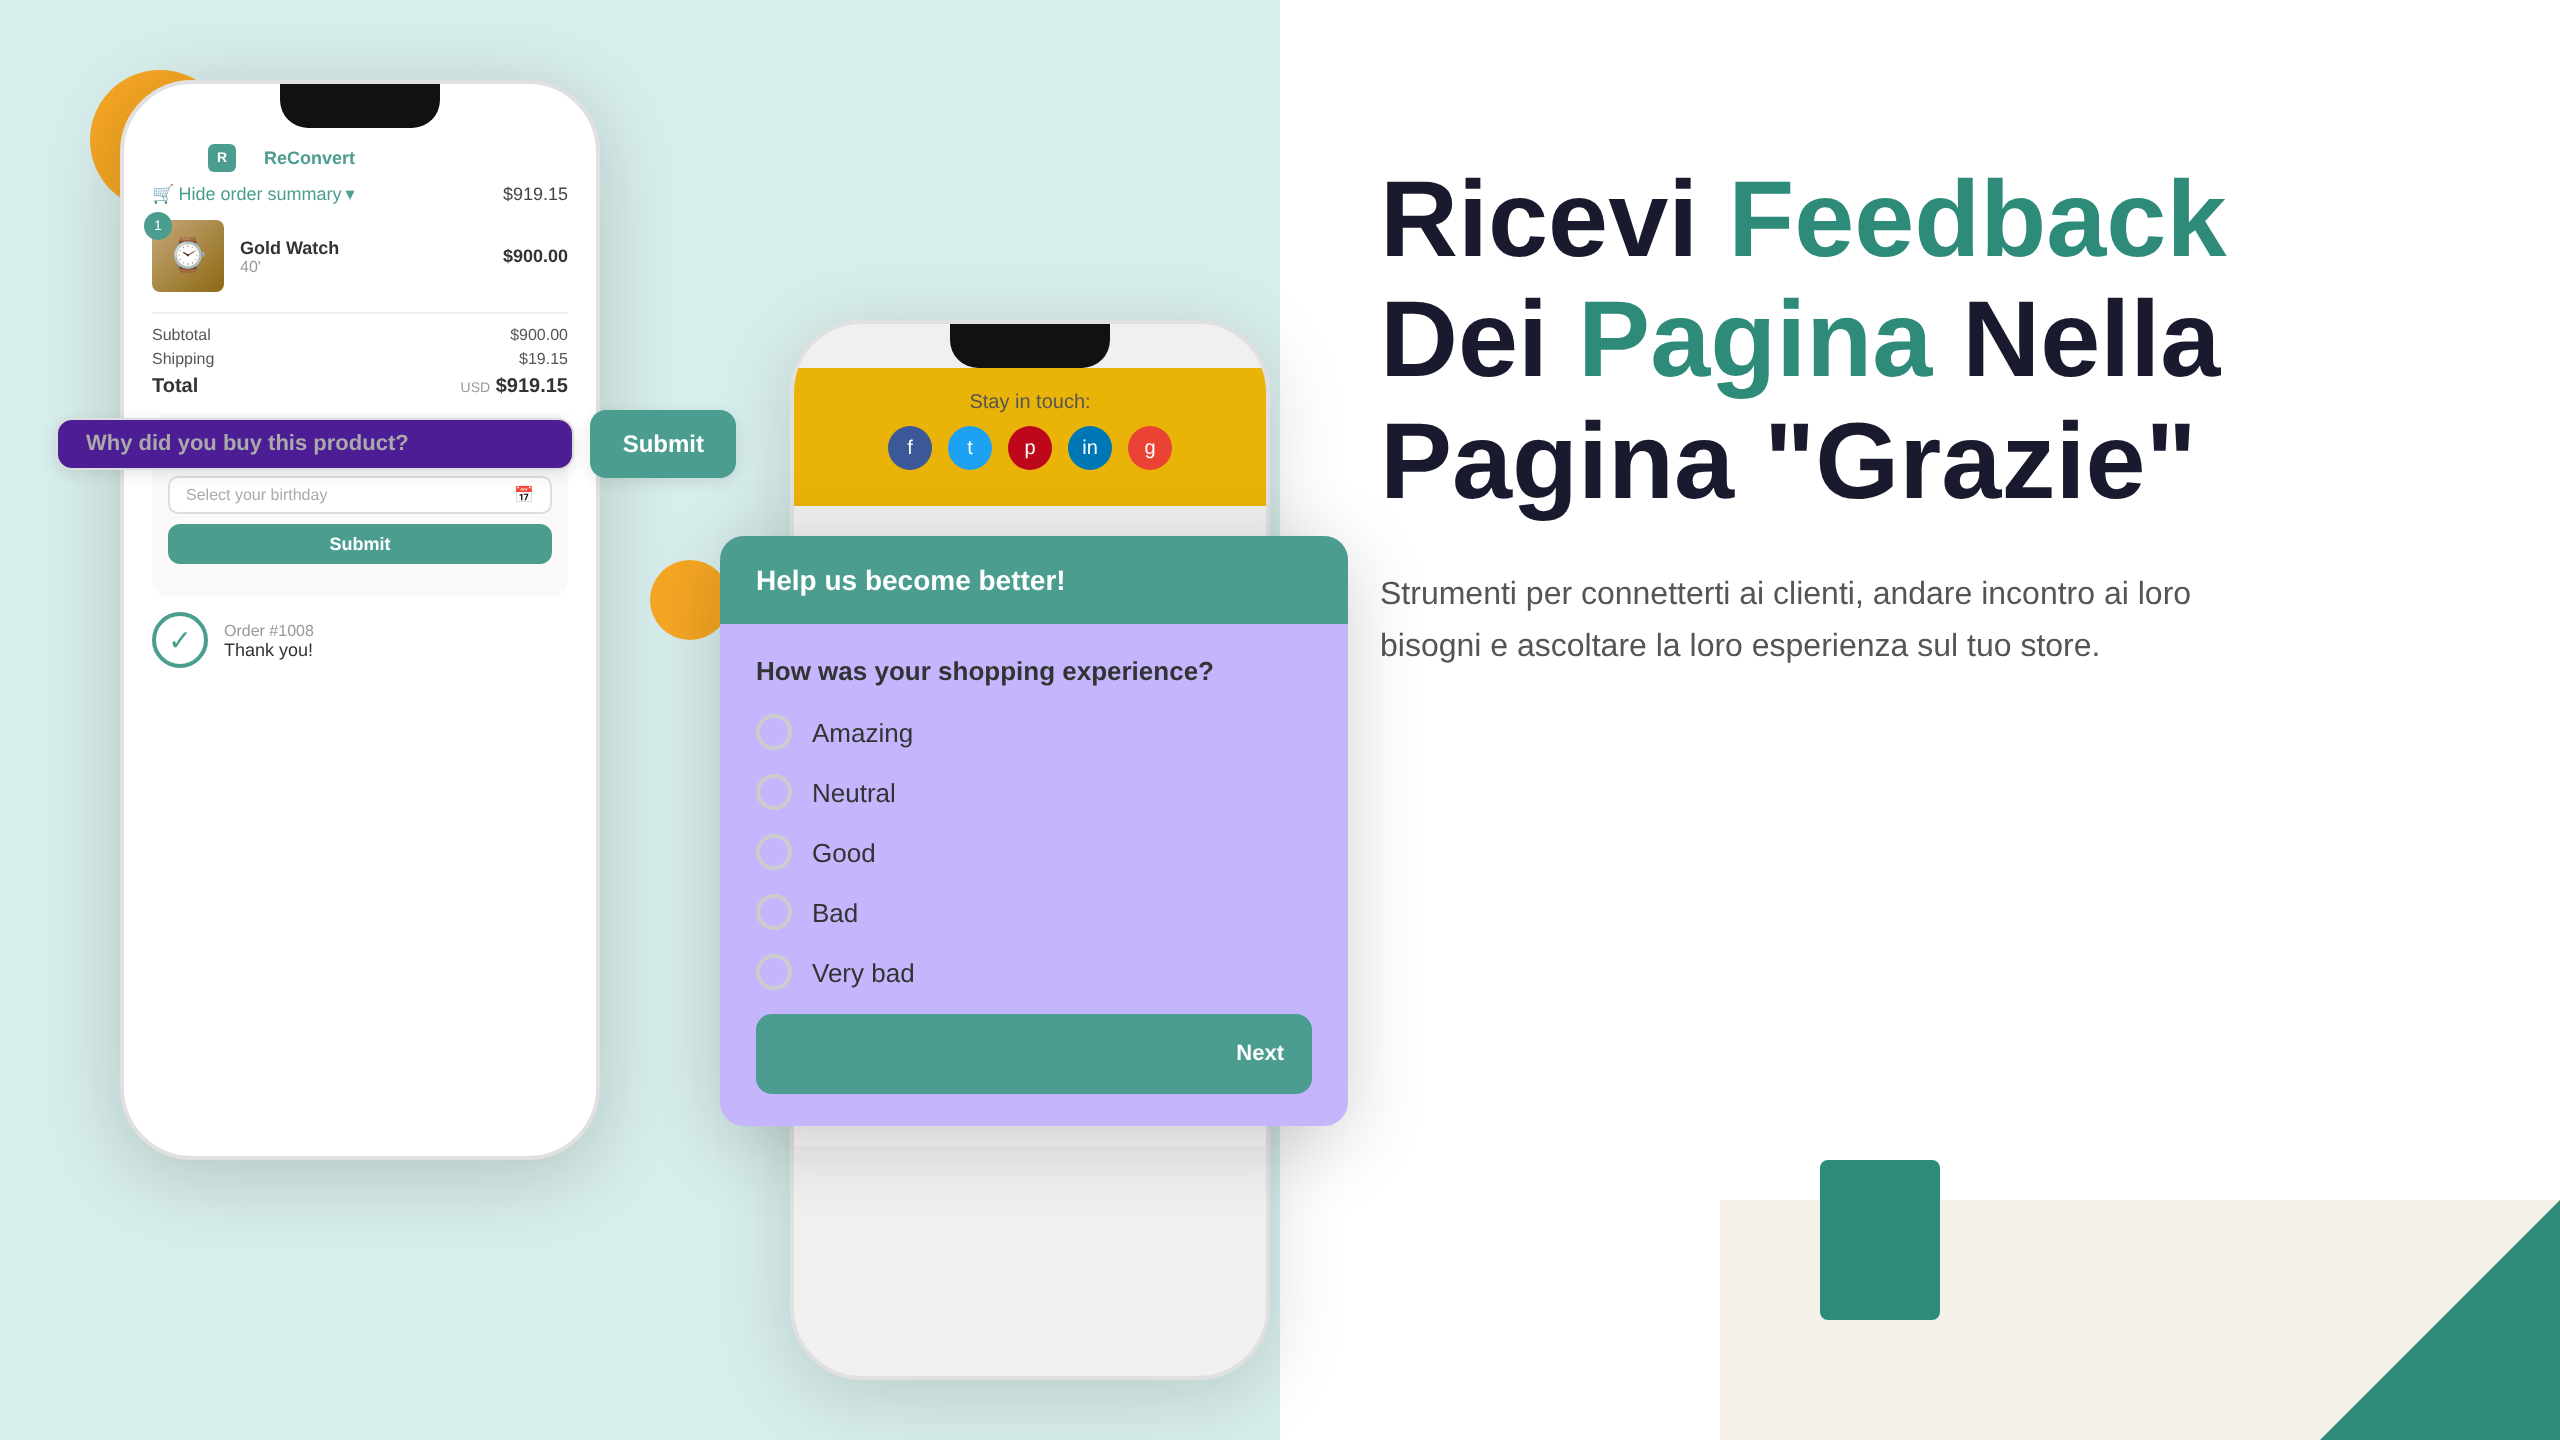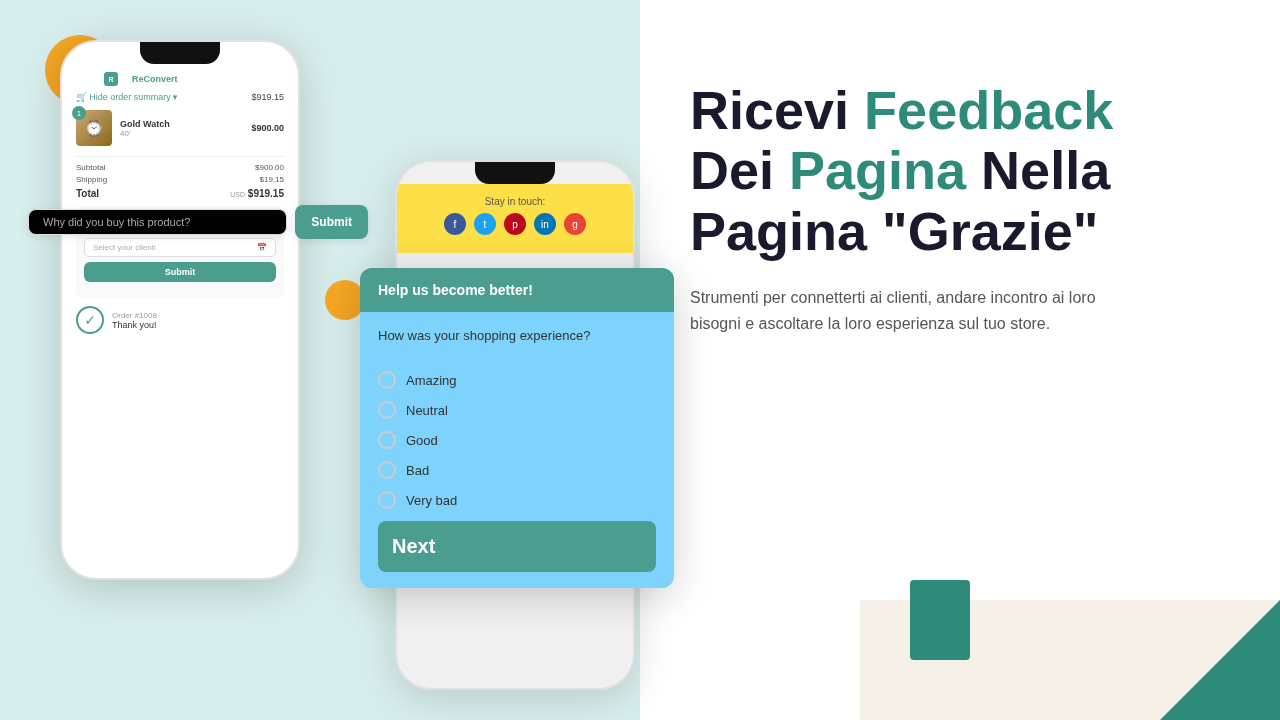--- a/index.html
+++ b/index.html
@@ -192,26 +192,27 @@
     
     .external-input-area {
       position: absolute;
       top: 205px; left: 28px;
       width: 340px;
       z-index: 6;
       display: flex; gap: 8px; align-items: center;
     }
     .ext-input {
       flex: 1;
-      background: #000000;
+      background: #4c1d95;
       border: 1px solid #ddd;
       border-radius: 8px;
       padding: 6px 14px;
       font-size: 11px; color: #aaa;
       box-shadow: 0 2px 8px rgba(0,0,0,0.1);
+      font-weight: bold;
     }
     .ext-submit-btn {
       background: #4a9d8f;
       color: white;
       border-radius: 8px;
       padding: 10px 16px;
       font-size: 12px; font-weight: 600;
       box-shadow: 0 2px 8px rgba(0,0,0,0.1);
     }
 
@@ -222,21 +223,21 @@
       width: 240px;
       height: 530px;
       background: #f0f0f0;
       border-radius: 36px;
       box-shadow: 0 8px 40px rgba(0,0,0,0.15);
       z-index: 3;
       overflow: hidden;
       border: 2px solid #e0e0e0;
     }
     .phone-right-top {
-      background: #fde047;
+      background: #eab308;
       padding: 0 14px 10px;
     }
     .stay-in-touch {
       text-align: center;
       font-size: 10px; color: #555;
       padding: 12px 0 6px;
     }
     .social-icons {
       display: flex; justify-content: center; gap: 8px;
       margin-bottom: 8px;
@@ -266,56 +267,56 @@
     }
     .billing-label {
       font-size: 9px; color: #555;
     }
 
     
     .survey-popup {
       position: absolute;
       top: 268px; left: 360px;
       width: 314px;
-      background: #7dd3fc;
+      background: #c4b5fd;
       border-radius: 12px;
       box-shadow: 0 8px 40px rgba(0,0,0,0.18);
       z-index: 10;
       overflow: hidden;
     }
     .survey-header {
       background: #4a9d8f;
       padding: 14px 18px;
       font-size: 14px; font-weight: 600; color: white;
     }
     .survey-body {
       padding: 16px 18px;
     }
     .survey-question {
-      font-size: 13px; font-weight: 400; color: #333;
-      margin-bottom: 28px;
+      font-size: 13px; font-weight: 700; color: #333;
+      margin-bottom: 14px;
     }
     .radio-option {
       display: flex; align-items: center; gap: 10px;
       margin-bottom: 12px;
       font-size: 13px; color: #333;
     }
     .radio-circle {
       width: 18px; height: 18px;
       border-radius: 50%;
       border: 2px solid #ccc;
       flex-shrink: 0;
     }
     .next-btn {
       background: #4a9d8f;
       color: white;
       border-radius: 8px;
       padding: 14px;
-      text-align: left;
-      font-size: 20px; font-weight: 600;
+      text-align: right;
+      font-size: 11px; font-weight: 600;
       margin-top: 6px;
       cursor: pointer;
       width: 100%;
     }
 
     
     .right-text {
       position: absolute;
       top: 80px; right: 30px;
       width: 560px;
@@ -391,21 +392,21 @@
       <span>$19.15</span>
     </div>
     <div class="total-row">
       <span>Total</span>
       <span><span style="font-size:7px;color:#999;font-weight:400">USD</span> <span>$919.15</span></span>
     </div>
 
     <div class="birthday-box">
       <div style="margin-bottom:4px;">Let us know your birthday. A special gift will be heading your way! 🎁</div>
       <div class="birthday-input">
-        <span>Select your clienti</span>
+        <span>Select your birthday</span>
         <span>📅</span>
       </div>
       <div class="submit-btn-phone">Submit</div>
     </div>
 
     <div class="order-complete">
       <div class="check-circle">✓</div>
       <div>
         <div class="order-num">Order #1008</div>
         <div class="order-text">Thank you!</div>

